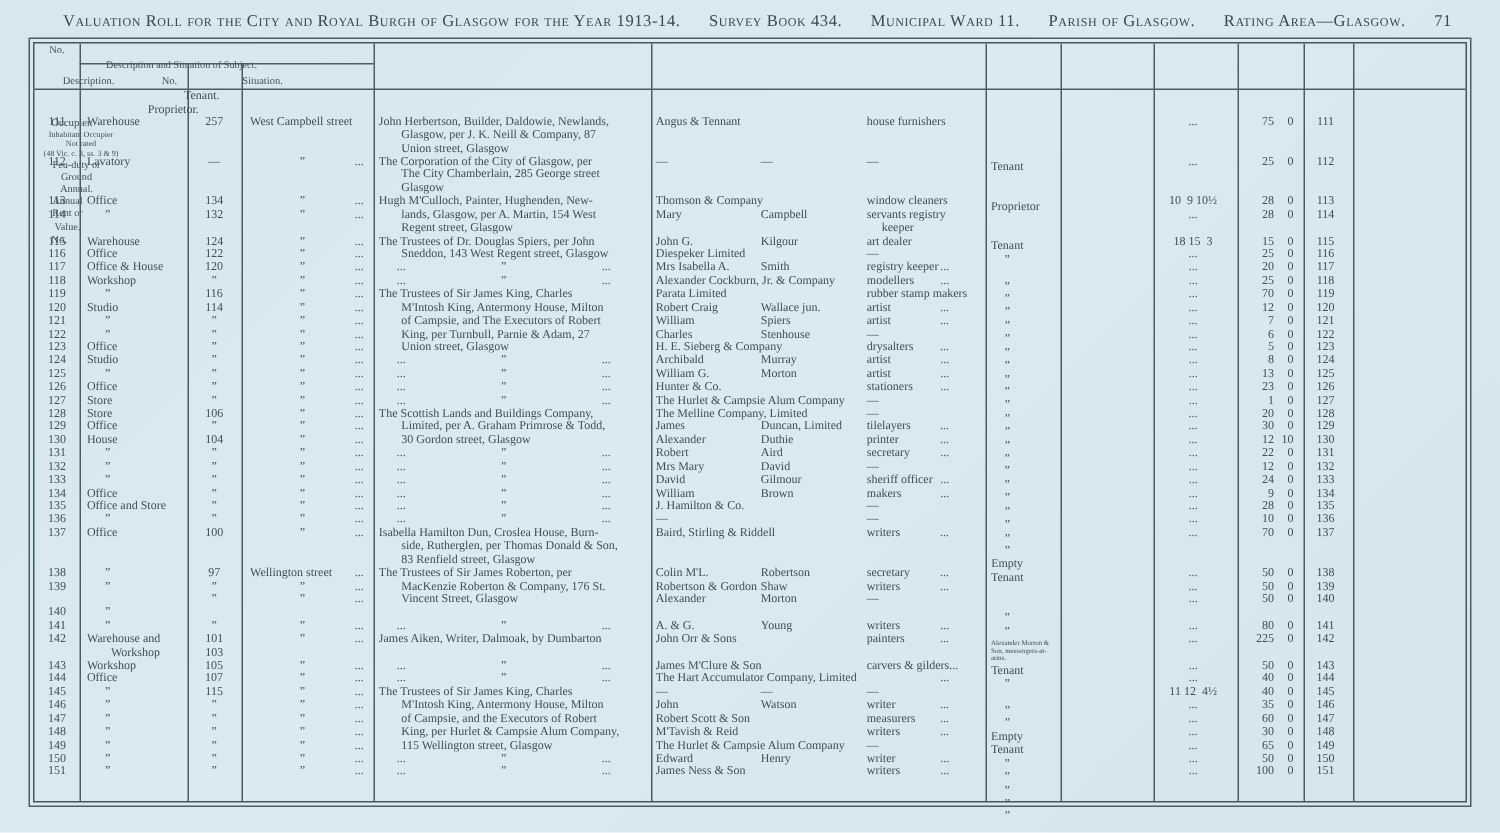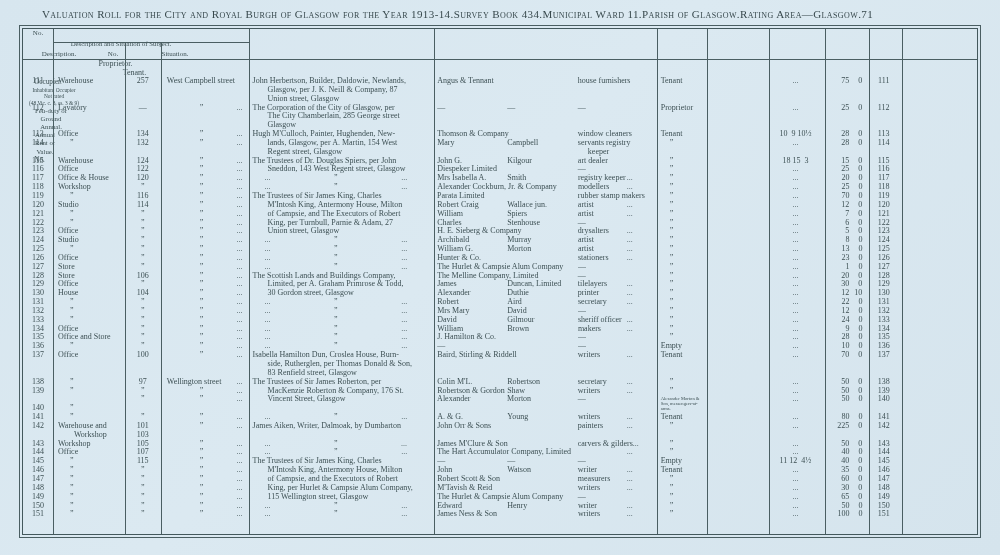--- a/index.html
+++ b/index.html
@@ -5,21 +5,21 @@
   html,body{margin:0;padding:0;}
   body{
     width:1000px;height:555px;position:relative;overflow:hidden;
     background:linear-gradient(135deg,#d7e6ef 0%,#dbe9f1 45%,#d5e4ed 100%);
     font-family:"Liberation Serif","DejaVu Serif",serif;
     color:#3d5054;
   }
   
   .pagehead{
     position:absolute;top:8px;left:42px;width:926px;
-    display:flex;justify-content:flex-start;align-items:baseline;
+    display:flex;justify-content:space-between;align-items:baseline;
     font-variant:small-caps;font-size:11px;letter-spacing:.4px;
     color:#38494d;white-space:nowrap;
   }
   
   .vtable{
     position:absolute;left:22px;top:28px;width:956px;height:507px;
     box-sizing:border-box;
     border:1px solid #43585c;
     outline:1px solid #4a5e62;outline-offset:2px;
   }
@@ -59,21 +59,21 @@
   .num{width:36px;text-align:center;}
   .sit{width:88px;display:flex;justify-content:space-between;padding:0 6px 0 6px;}
   .sit .ctr{flex:1;text-align:center;}
   .prop{width:185px;padding-left:4px;}
   .prop .cont{padding-left:15px;}
   .prop.pd{display:flex;justify-content:space-between;padding:0 26px 0 16px;}
   .ten{width:145px;padding-left:4px;display:flex;}
   .ten .given{width:70px;flex:none;}
   .occ{width:78px;display:flex;justify-content:space-between;padding-right:23px;}
   .occ .ind{padding-left:10px;}
-  .ocr{width:50px;padding-left:5px;}
+  .ocr{width:50px;padding-left:5px;margin-top:30px;}
   .ocr .ditto{padding-left:9px;}
   .ocr .ocr-small{font-size:4.6px;line-height:1.1;white-space:normal;display:block;padding-top:1px;width:46px;}
   .ih{width:62px;}
   .feu{width:56px;text-align:center;white-space:pre;}
   .rent{width:44px;display:flex;}
   .rl{width:26px;text-align:right;}
   .rs{width:13px;text-align:right;}
   .no2{width:33px;text-align:center;}
   .rem{width:77px;}
 </style>
@@ -93,22 +93,22 @@
   <div class="thead">
     <div class="hc h-no1">No.</div>
     <div class="hgroup">
       <div class="hg-top">Description and Situation of Subject.</div>
       <div class="hg-bottom">
         <div class="hc hg-desc">Description.</div>
         <div class="hc hg-no">No.</div>
         <div class="hc hg-sit">Situation.</div>
       </div>
     </div>
+    <div class="hc h-ten">Tenant.</div>
     <div class="hc h-prop">Proprietor.</div>
-    <div class="hc h-ten">Tenant.</div>
     <div class="hc h-ocr">Occupier.</div>
     <div class="hc h-ih">
       <span>Inhabitant Occupier</span>
       <span>Not rated</span>
       <span>(48 Vic. c. 3, ss. 3 &amp; 9)</span>
     </div>
     <div class="hc h-feu">Feu-duty or Ground Annual.</div>
     <div class="hc h-rent">Annual Rent or Value.</div>
     <div class="hc h-no2">No.</div>
   </div>

